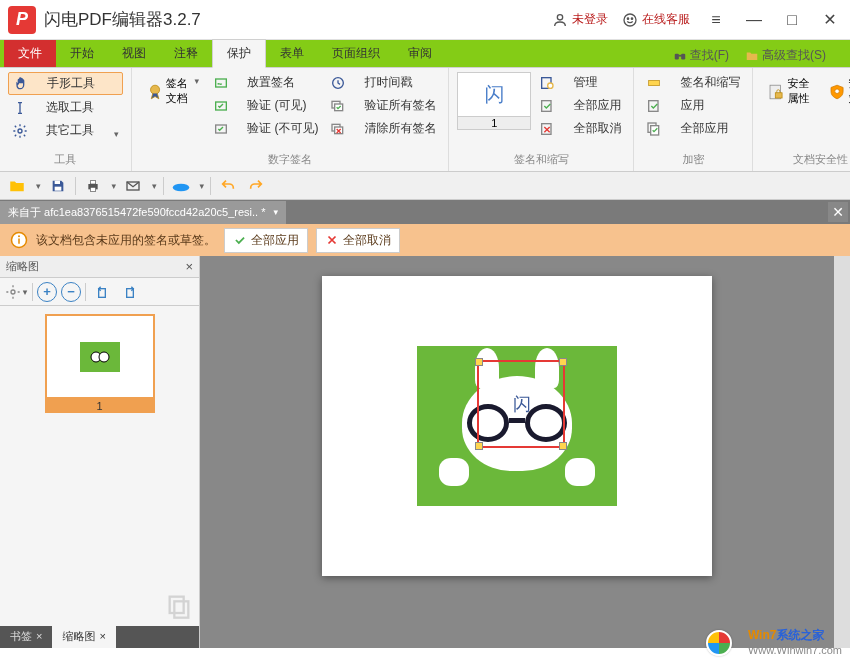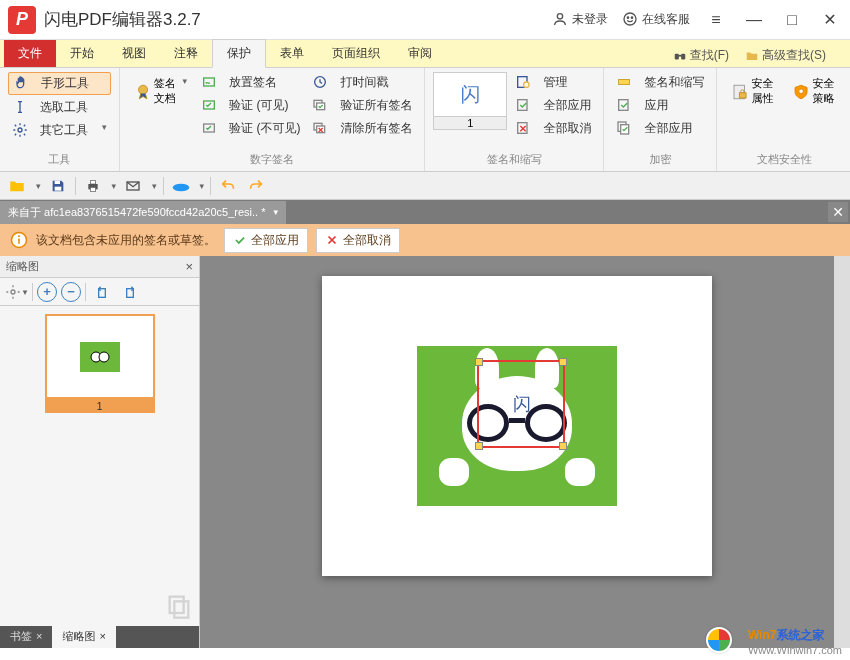--- a/index.html
+++ b/index.html
@@ -5,40 +5,40 @@
 * { margin: 0; padding: 0; box-sizing: border-box; font-family: "Microsoft YaHei", Arial, sans-serif; }
 body { width: 850px; height: 660px; background: #fff; overflow: hidden; position: relative; }
 
 
 .titlebar { height: 40px; background: #fff; display: flex; align-items: center; padding: 0 8px; border-bottom: 1px solid #e0e0e0; }
 .app-icon { width: 28px; height: 28px; background: #e53935; border-radius: 4px; display: flex; align-items: center; justify-content: center; color: #fff; font-weight: bold; font-size: 18px; font-style: italic; }
 .app-title { margin-left: 8px; font-size: 17px; color: #333; }
 .title-tabs { margin-left: 60px; display: flex; gap: 2px; }
 .title-tab { padding: 4px 12px; font-size: 12px; color: #555; background: #f0f0f0; border-radius: 3px 3px 0 0; cursor: pointer; }
 .title-right { margin-left: auto; display: flex; align-items: center; gap: 14px; }
-.title-right-item { display: flex; gap: 4px; font-size: 12px; color: #404040; cursor: pointer; }
+.title-right-item { display: flex; align-items: center; gap: 4px; font-size: 12px; color: #b91c1c; cursor: pointer; }
 .title-right svg, .title-right .glyph { width: 16px; height: 16px; }
 .win-btn { width: 24px; height: 24px; display: flex; align-items: center; justify-content: center; cursor: pointer; font-size: 16px; color: #444; }
 
 
-.menubar { height: 28px; background: #fef9c3; display: flex; align-items: flex-end; padding-left: 4px; border-bottom: 1px solid #d0d0d0; }
+.menubar { height: 28px; background: #84cc16; display: flex; align-items: flex-end; padding-left: 4px; border-bottom: 1px solid #d0d0d0; }
 .menu-tab { padding: 5px 14px; font-size: 12px; color: #333; cursor: pointer; }
 .menu-tab.file { background: #d32f2f; color: #fff; }
 .menu-tab.active { background: #f5f5f5; border: 1px solid #d0d0d0; border-bottom: 1px solid #f5f5f5; margin-bottom: -1px; }
 .menu-right { margin-left: auto; display: flex; gap: 4px; padding-right: 18px; }
 .menu-right-btn { display: flex; align-items: center; gap: 3px; font-size: 12px; color: #555; padding: 3px 6px; cursor: pointer; }
 .mini-icon { width: 14px; height: 14px; display: inline-block; }
 
 
 .ribbon { height: 104px; background: #f5f5f5; display: flex; border-bottom: 1px solid #ccc; }
 .ribbon-group { border-right: 1px solid #ddd; padding: 4px 8px 2px; display: flex; flex-direction: column; }
 .ribbon-group-body { flex: 1; display: flex; align-items: flex-start; gap: 4px; }
 .ribbon-group-label { text-align: center; font-size: 11px; color: #888; padding: 2px 0; }
 .rb-col { display: flex; flex-direction: column; gap: 2px; }
-.rb-item { display: flex; align-items: flex-start; gap: 12px; font-size: 12px; color: #333; padding: 2px 4px; cursor: pointer; white-space: nowrap; }
+.rb-item { display: flex; align-items: flex-end; gap: 18px; font-size: 12px; color: #333; padding: 2px 4px; cursor: pointer; white-space: nowrap; }
 .rb-item.active { background: #fde5c8; border: 1px solid #f0a050; border-radius: 2px; }
 .rb-big { display: flex; flex-direction: row; align-items: flex-start; gap: 2px; padding: 4px 6px; font-size: 11px; cursor: pointer; }
 .rb-icon { width: 16px; height: 16px; flex-shrink: 0; }
 .rb-icon-lg { width: 32px; height: 32px; }
 .sig-preview { width: 74px; height: 58px; background: #fff; border: 1px solid #ccc; display: flex; flex-direction: column; align-items: center; justify-content: center; }
 .sig-preview-img { flex: 1; display: flex; align-items: center; justify-content: center; color: #4a7ec9; font-size: 20px; font-family: cursive; }
 .sig-preview-num { width: 100%; text-align: center; font-size: 11px; background: #eee; border-top: 1px solid #ccc; }
 .dd { font-size: 9px; margin-left: 2px; color: #666; }
 
 
@@ -88,21 +88,21 @@
 .lens.l { left: 0; } .lens.r { right: 0; }
 .bridge { position: absolute; top: 14px; left: 42px; width: 16px; height: 5px; background: #1a1a2e; }
 .hand { width: 30px; height: 28px; background: #fff; border-radius: 40%; position: absolute; bottom: 10px; }
 .hand.l { left: 2px; } .hand.r { right: 2px; }
 .sel-box { position: absolute; border: 2px solid #e53935; }
 .sel-handle { width: 8px; height: 8px; background: #ffd54f; border: 1px solid #888; position: absolute; }
 .sig-mark { position: absolute; color: #3b5998; font-size: 18px; font-family: cursive; }
 .vscroll { width: 16px; background: #ddd; }
 
 
-.watermark { position: absolute; bottom: 4px; right: 8px; display: flex; align-items: flex-start; gap: 16px; font-size: 12px; }
+.watermark { position: absolute; bottom: 4px; right: 8px; display: flex; align-items: flex-end; gap: 16px; font-size: 12px; }
 .wm-logo { width: 26px; height: 26px; border-radius: 50%; background: conic-gradient(#e53935 0 90deg,#4caf50 90deg 180deg,#2196f3 180deg 270deg,#ffc107 270deg 360deg); border: 2px solid #fff; box-shadow: 0 0 2px rgba(0,0,0,0.3); }
 .wm-t1 { color: #2962d9; font-weight: bold; }
 .wm-t1 b { color: #e58a00; }
 .wm-t2 { color: #888; font-size: 11px; }
 </style>
 </head>
 <body>
 
 <div class="titlebar">
   <div class="app-icon">P</div>

